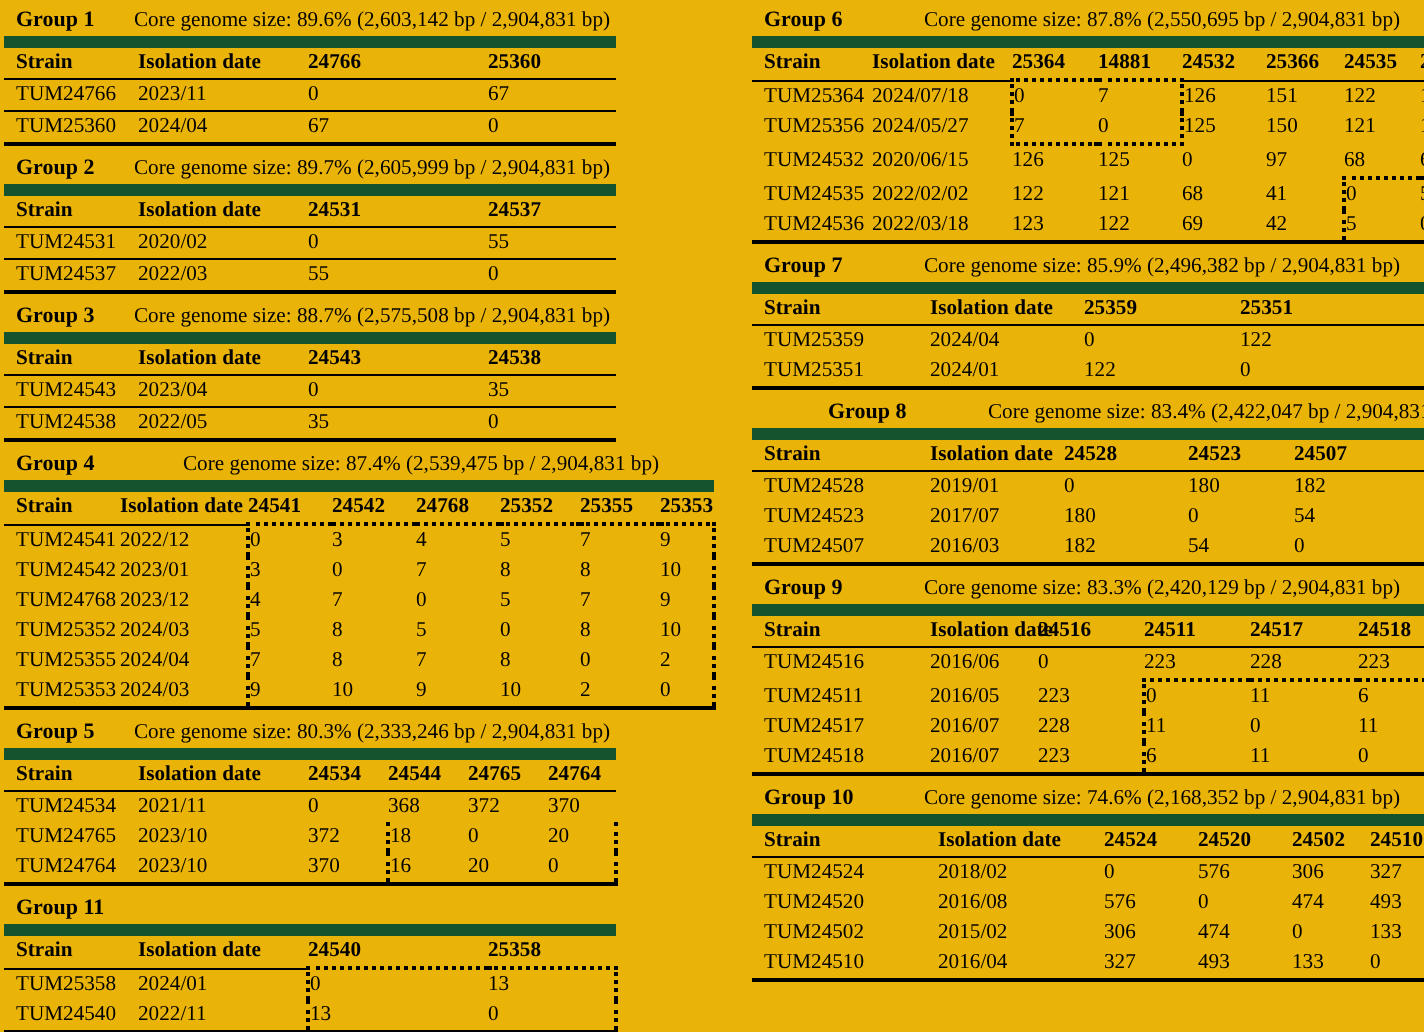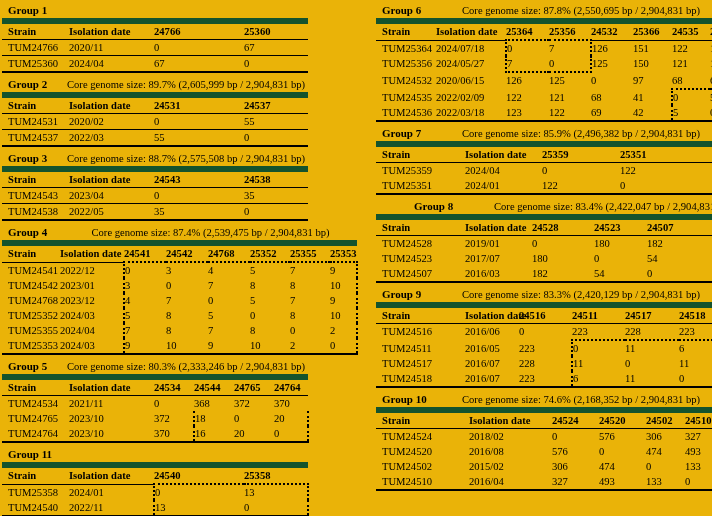--- a/index.html
+++ b/index.html
@@ -26,40 +26,41 @@
   .br{border-right:2.5px dotted #000;}
 </style>
 </head>
 <body>
 
 <div class="page">
   <div class="col" id="col-left">
       <section class="group">
         <div class="ghead" style="width: 306px;">
           <span class="gtitle">Group 1</span>
+          <span class="gcore">Core genome size: 89.6% (2,603,142 bp / 2,904,831 bp)</span>
         </div>
         <table class="rowlines" style="width: 306px;">
           <colgroup>
             <col style="width: 67px;">
             <col style="width: 85px;">
             <col style="width: 90px;">
             <col style="width: 64px;">
           </colgroup>
           <thead>
             <tr>
               <th>Strain</th>
               <th>Isolation date</th>
               <th>24766</th>
               <th>25360</th>
             </tr>
           </thead>
           <tbody>
             <tr>
               <td>TUM24766</td>
-              <td>2020/11</td>
+              <td>2023/11</td>
               <td>0</td>
               <td>67</td>
             </tr>
             <tr>
               <td>TUM25360</td>
               <td>2024/04</td>
               <td>67</td>
               <td>0</td>
             </tr>
           </tbody>
@@ -332,21 +333,21 @@
             <col style="width: 42px;">
             <col style="width: 39px;">
             <col style="width: 38px;">
             <col style="width: 14px;">
           </colgroup>
           <thead>
             <tr>
               <th>Strain</th>
               <th>Isolation date</th>
               <th>25364</th>
-              <th>25356</th>
+              <th>14881</th>
               <th>24532</th>
               <th>25366</th>
               <th>24535</th>
               <th>24536</th>
             </tr>
           </thead>
           <tbody>
             <tr>
               <td>TUM25364</td>
               <td>2024/07/18</td>
@@ -372,21 +373,21 @@
               <td>2020/06/15</td>
               <td>126</td>
               <td>125</td>
               <td>0</td>
               <td>97</td>
               <td>68</td>
               <td>69</td>
             </tr>
             <tr>
               <td>TUM24535</td>
-              <td>2022/02/09</td>
+              <td>2022/02/02</td>
               <td>122</td>
               <td>121</td>
               <td>68</td>
               <td>41</td>
               <td class="bt bl">0</td>
               <td class="bt br">5</td>
             </tr>
             <tr>
               <td>TUM24536</td>
               <td>2022/03/18</td>

